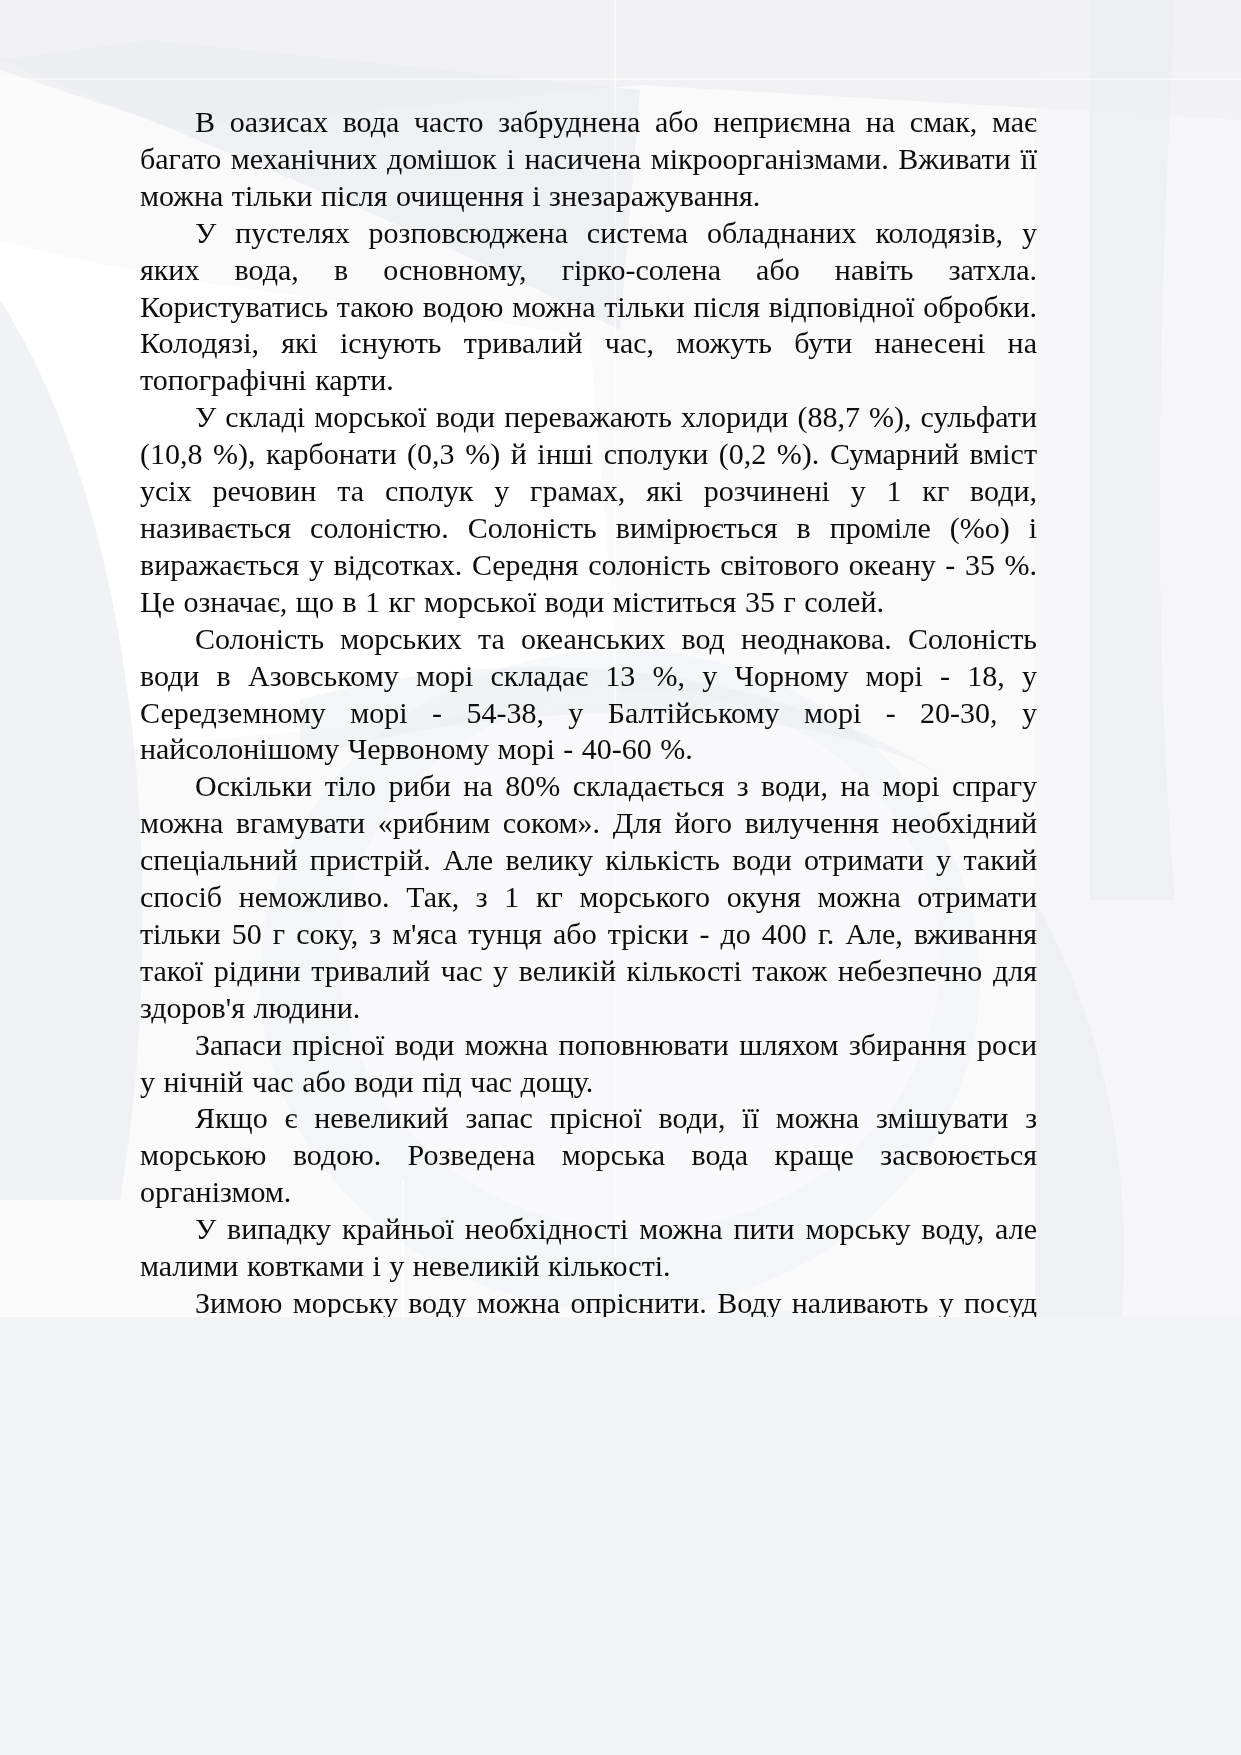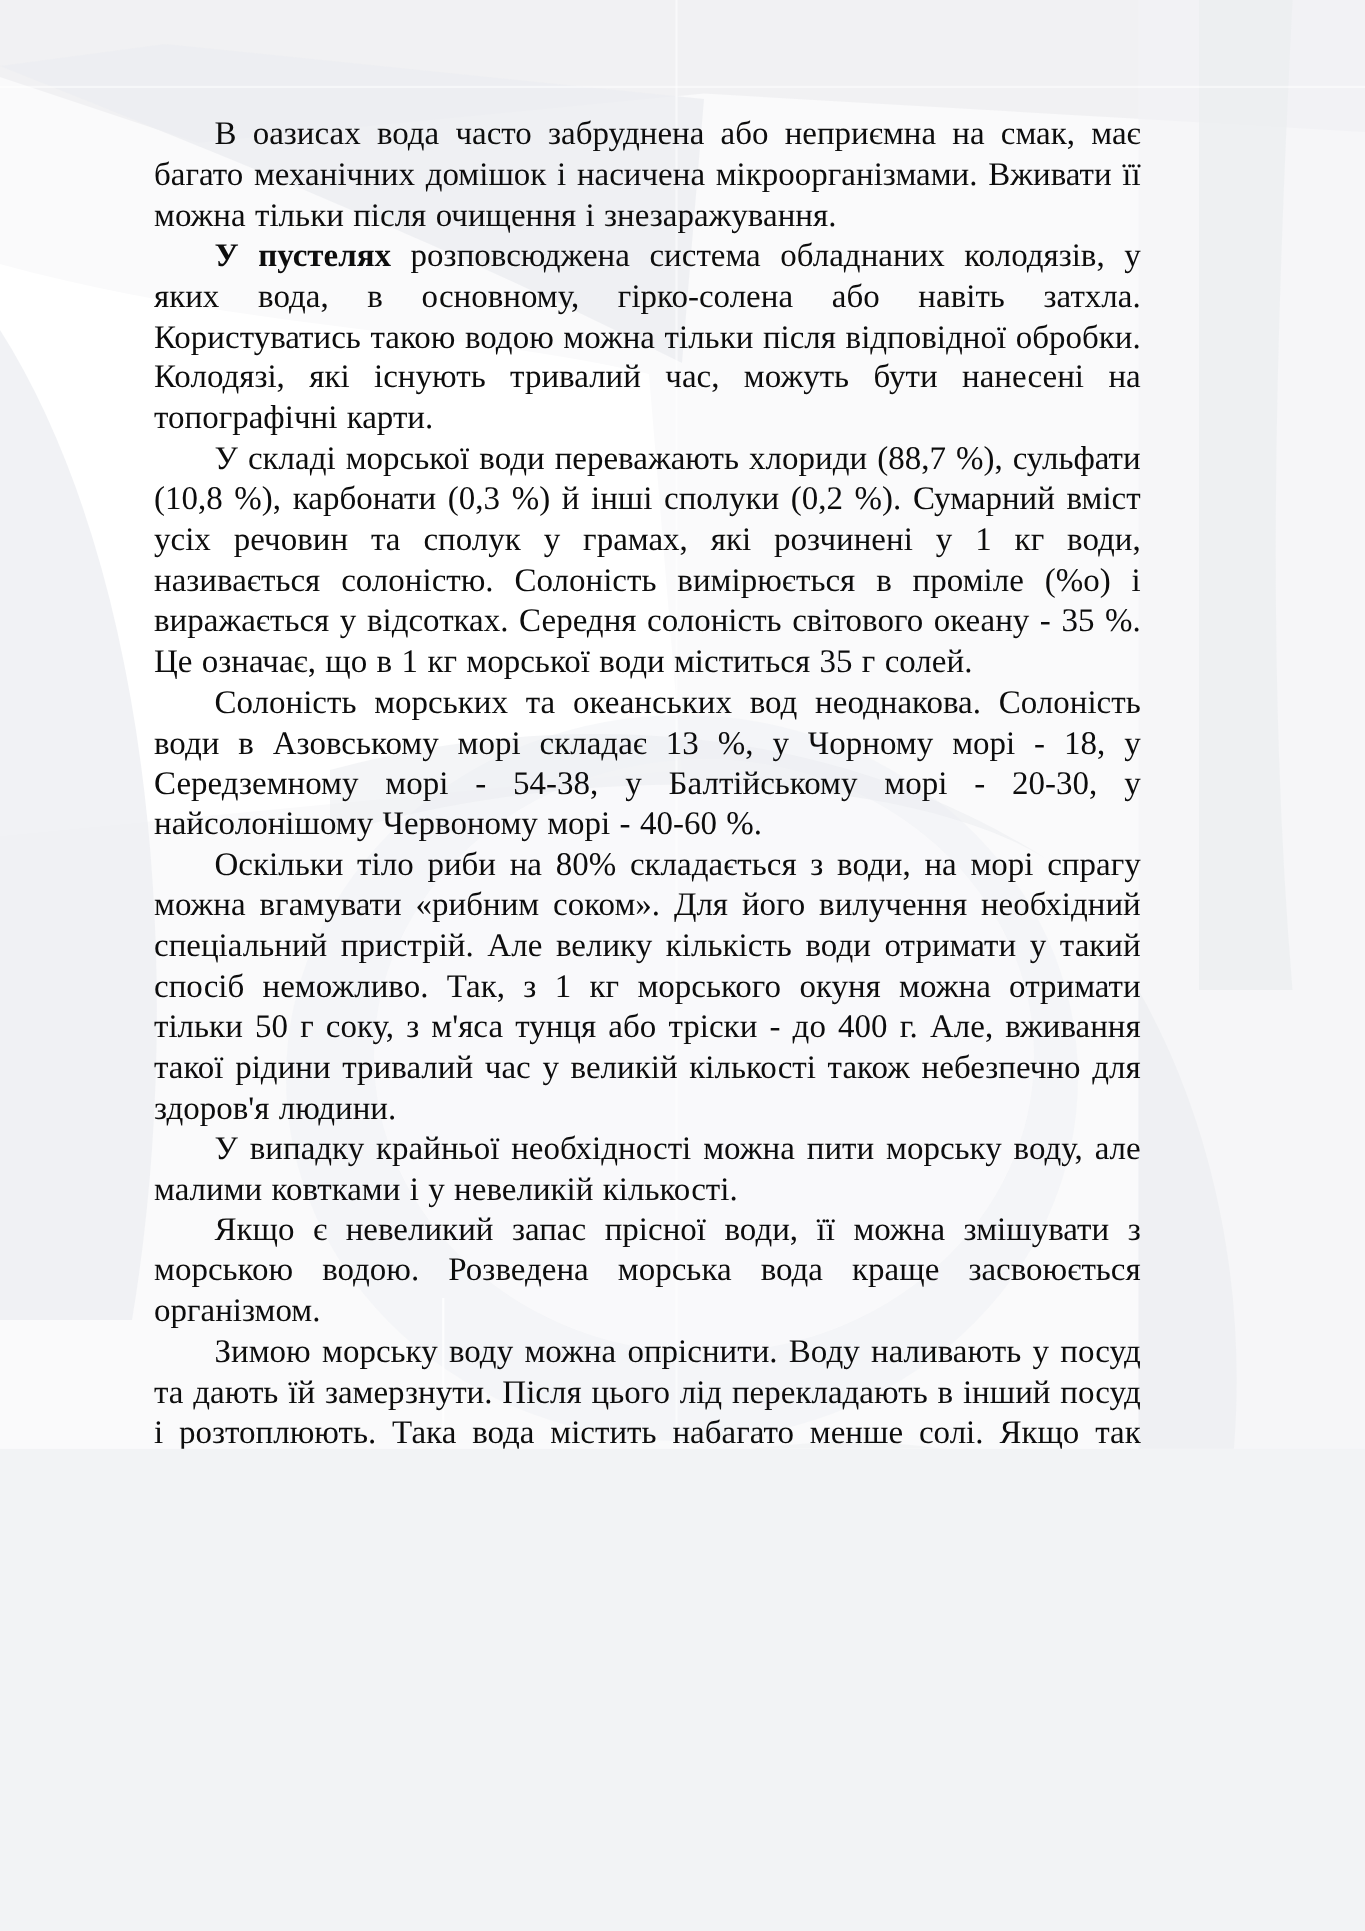--- a/index.html
+++ b/index.html
@@ -24,21 +24,21 @@
     color:#0d0d0d;
     font-size:30px;
     line-height:36.9px;
     text-align:justify;
   }
   .doc-body p{
     margin:0;
     text-indent:55px;
     word-spacing:1px;
   }
-  .doc-body b{font-weight:bold;}
+  .doc-body b{font-weight:normal;}
 </style>
 </head>
 <body>
 
 <div class="page">
 
   <svg class="watermark" viewBox="0 0 1241 1755" xmlns="http://www.w3.org/2000/svg" aria-hidden="true">
     <rect x="0" y="0" width="1241" height="1755" fill="#fafafb"></rect>
 
     <path d="M0,0 H1241 V120 L640,85 L180,130 L0,70 Z" fill="#ededf0" opacity="0.75"></path>
@@ -66,18 +66,19 @@
     <rect x="1008" y="1400" width="2" height="355" fill="#ffffff" opacity="0.6"></rect>
     <rect x="0" y="78" width="1241" height="2" fill="#ffffff" opacity="0.5"></rect>
   </svg>
 
   <div class="doc-body">
       <p>В оазисах вода часто забруднена або неприємна на смак, має багато механічних домішок і насичена мікроорганізмами. Вживати її можна тільки після очищення і знезаражування.</p>
       <p><b>У пустелях</b> розповсюджена система обладнаних колодязів, у яких вода, в основному, гірко-солена або навіть затхла. Користуватись такою водою можна тільки після відповідної обробки. Колодязі, які існують тривалий час, можуть бути нанесені на топографічні карти.</p>
       <p>У складі морської води переважають хлориди (88,7 %), сульфати (10,8 %), карбонати (0,3 %) й інші сполуки (0,2 %). Сумарний вміст усіх речовин та сполук у грамах, які розчинені у 1 кг води, називається солоністю. Солоність вимірюється в проміле (%о) і виражається у відсотках. Середня солоність світового океану - 35 %. Це означає, що в 1 кг морської води міститься 35 г солей.</p>
       <p>Солоність морських та океанських вод неоднакова. Солоність води в Азовському морі складає 13 %, у Чорному морі - 18, у Середземному морі - 54-38, у Балтійському морі - 20-30, у найсолонішому Червоному морі - 40-60 %.</p>
       <p>Оскільки тіло риби на 80% складається з води, на морі спрагу можна вгамувати «рибним соком». Для його вилучення необхідний спеціальний пристрій. Але велику кількість води отримати у такий спосіб неможливо. Так, з 1 кг морського окуня можна отримати тільки 50 г соку, з м'яса тунця або тріски - до 400 г. Але, вживання такої рідини тривалий час у великій кількості також небезпечно для здоров'я людини.</p>
+      <p>Запаси прісної води можна поповнювати шляхом збирання роси у нічній час або води під час дощу.</p>
+      <p>Якщо є невеликий запас прісної води, її можна змішувати з морською водою. Розведена морська вода краще засвоюється організмом.</p>
       <p>У випадку крайньої необхідності можна пити морську воду, але малими ковтками і у невеликій кількості.</p>
-      <p>Якщо є невеликий запас прісної води, її можна змішувати з морською водою. Розведена морська вода краще засвоюється організмом.</p>
       <p>Зимою морську воду можна опріснити. Воду наливають у посуд та дають їй замерзнути. Після цього лід перекладають в інший посуд і розтоплюють. Така вода містить набагато менше солі. Якщо так повторити 2-3 рази, можна отримати майже прісну воду.</p>
     </div>
 
 </div>
 
 </body></html>

